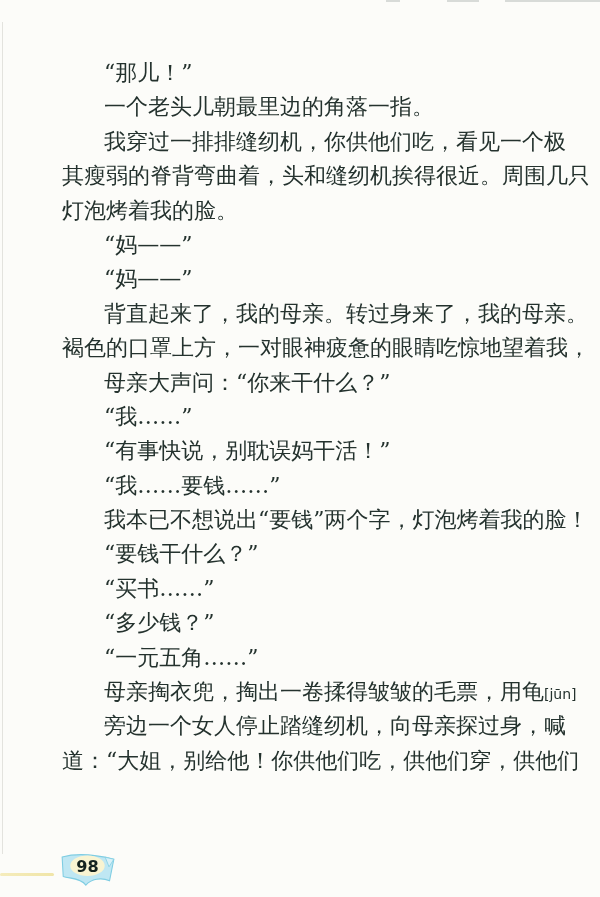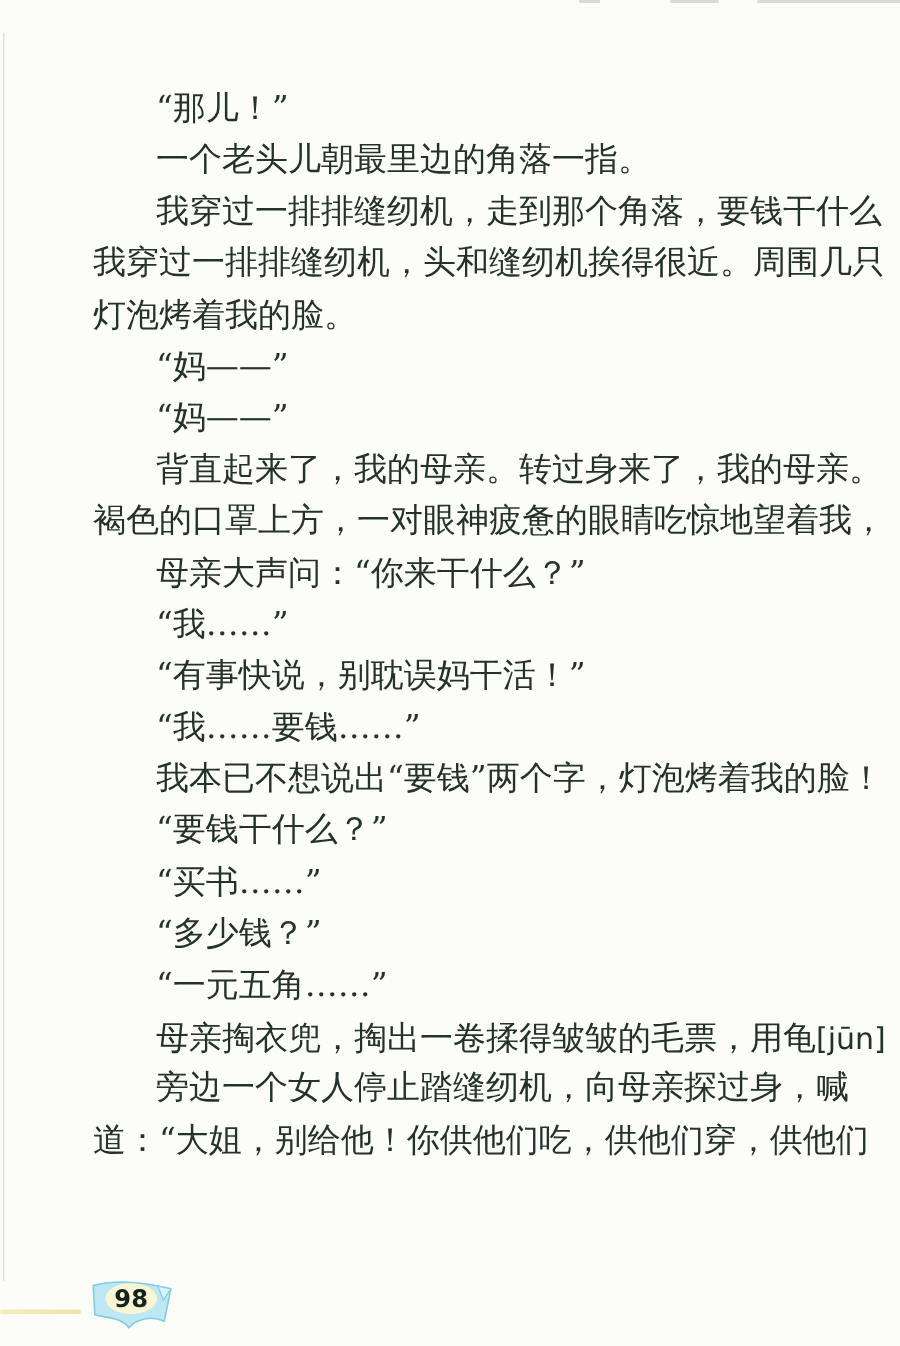--- a/index.html
+++ b/index.html
@@ -42,21 +42,21 @@
     position: absolute;
     left: 62px; top: 56px;
     width: 516px;
     color: var(--ink);
     font-size: 22px;
     line-height: 34.4px;
   }
   .line { height: 34.4px; white-space: nowrap; }
   .line.indent { padding-left: 42px; }
   .pinyin-note {
-    font-size: 20px;
+    font-size: 14px;
     font-family: "DejaVu Sans", "Liberation Sans", sans-serif;
     letter-spacing: 0;
   }
 
   
   .footer-line {
     position: absolute;
     left: 0; top: 873px;
     width: 54px; height: 3px;
     background: linear-gradient(to right, #f5ecbc, var(--footer-line));
@@ -84,22 +84,22 @@
 <div class="page">
 
   <div class="edge-line-left"></div>
   <div class="edge-dash d1"></div>
   <div class="edge-dash d2"></div>
   <div class="edge-dash d3"></div>
 
   <div class="text-block" id="lines-container">
       <div class="line indent">“那儿！”</div>
       <div class="line indent">一个老头儿朝最里边的角落一指。</div>
-      <div class="line indent">我穿过一排排缝纫机，走到那个角落，要钱干什么</div>
-      <div class="line">我穿过一排排缝纫机，头和缝纫机挨得很近。周围几只</div>
+      <div class="line indent">我穿过一排排缝纫机，你供他们吃，看见一个极</div>
+      <div class="line">其瘦弱的脊背弯曲着，头和缝纫机挨得很近。周围几只</div>
       <div class="line">灯泡烤着我的脸。</div>
       <div class="line indent">“妈——”</div>
       <div class="line indent">“妈——”</div>
       <div class="line indent">背直起来了，我的母亲。转过身来了，我的母亲。</div>
       <div class="line">褐色的口罩上方，一对眼神疲惫的眼睛吃惊地望着我，</div>
       <div class="line indent">母亲大声问：“你来干什么？”</div>
       <div class="line indent">“我……”</div>
       <div class="line indent">“有事快说，别耽误妈干活！”</div>
       <div class="line indent">“我……要钱……”</div>
       <div class="line indent">我本已不想说出“要钱”两个字，灯泡烤着我的脸！</div>

